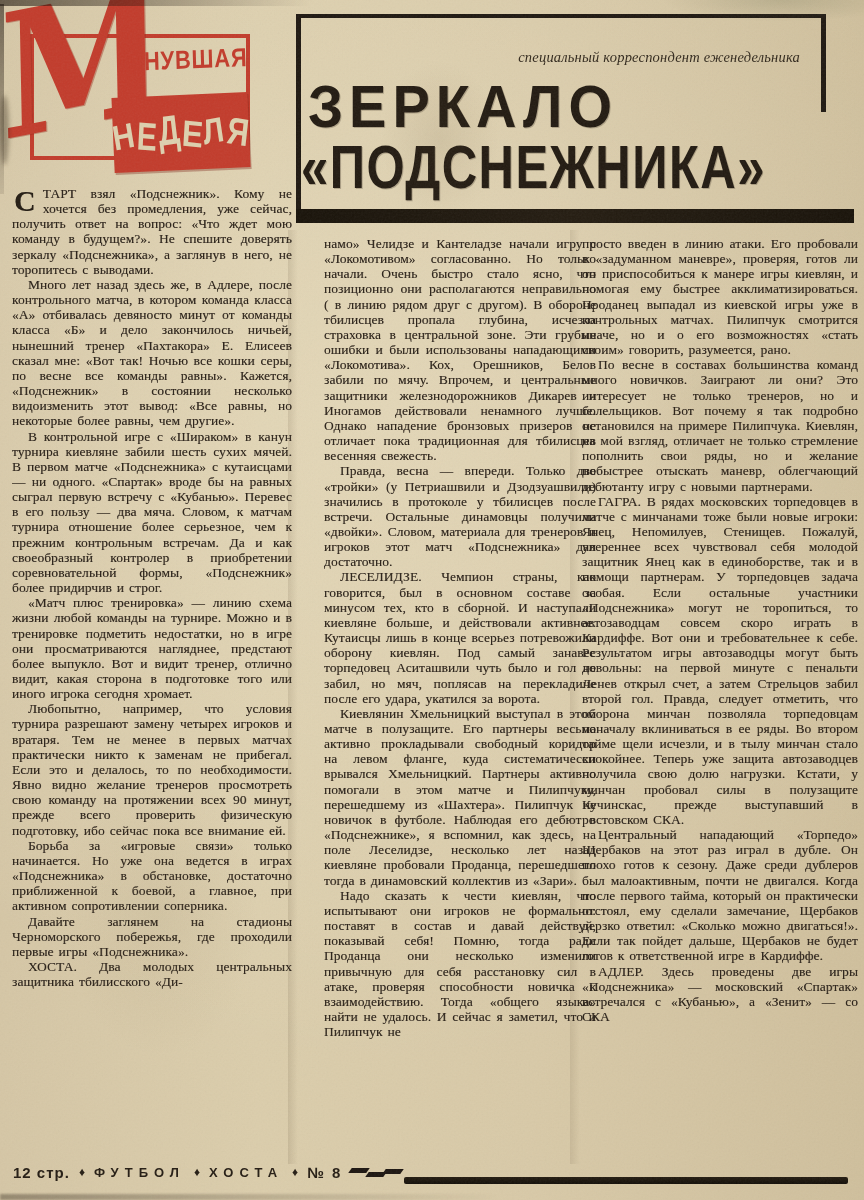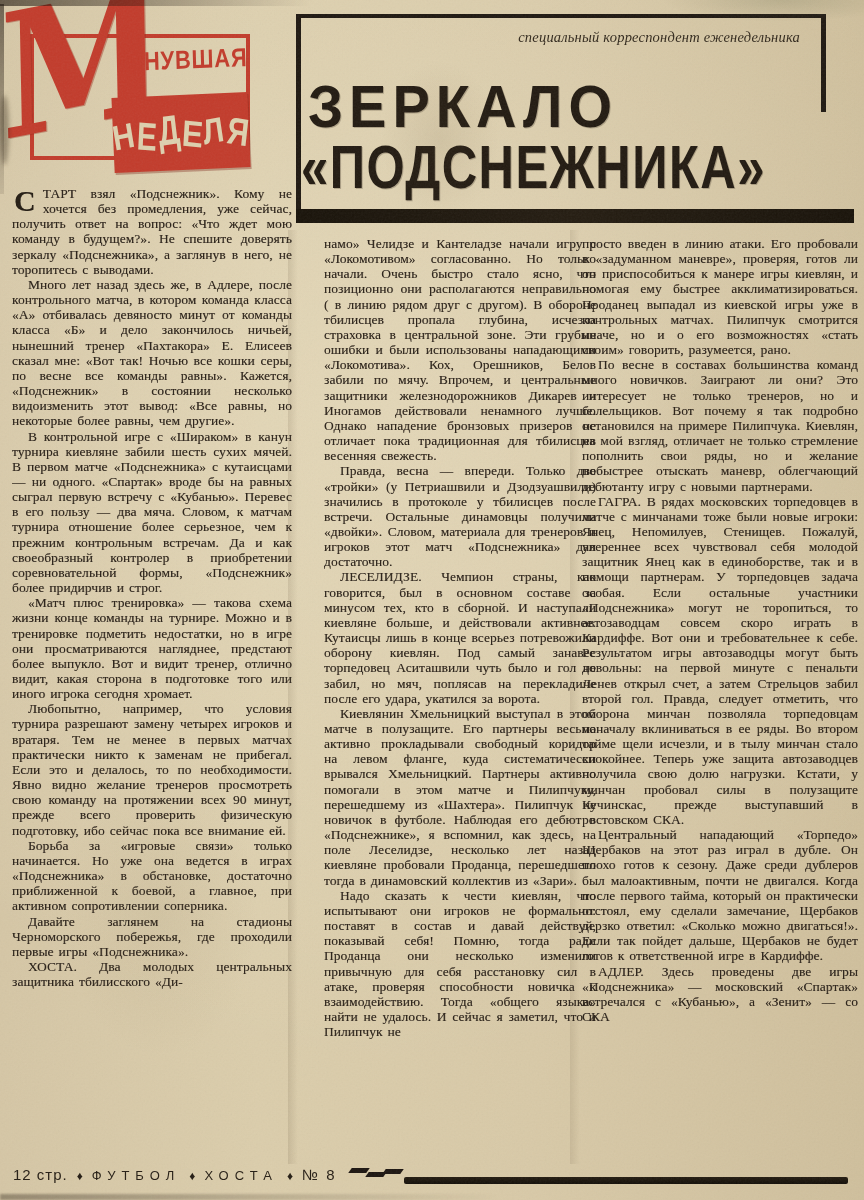--- a/index.html
+++ b/index.html
@@ -64,21 +64,21 @@
   .hl-top{left:296px;top:14px;width:530px;height:4px;}
   .hl-left{left:296px;top:14px;width:5px;height:209px;}
   .hl-right{left:821px;top:14px;width:5px;height:98px;}
   .hl-bottom{left:296px;top:209px;width:558px;height:14px;background:linear-gradient(90deg,#181209 0%,#241c11 50%,#181209 100%);}
   .byline{position:absolute;left:470px;top:29px;width:330px;text-align:right;z-index:9;}
   .byline-name{
     display:inline-block;font:bold 19.5px/1.2 "Liberation Sans", sans-serif;
     color:#241c13;letter-spacing:.5px;border-bottom:3px solid #241c13;padding-bottom:3px;
   }
   .byline-role{
-    margin-top:0;font:italic 14.5px/1.2 "Liberation Serif", serif;
+    margin-top:20px;font:italic 14.5px/1.2 "Liberation Serif", serif;
     color:#32291d;letter-spacing:.2px;
   }
   .hl-line{position:absolute;font-family:"Liberation Sans", sans-serif;font-weight:bold;color:#221a11;z-index:9;white-space:nowrap;text-shadow:1px 1px 0 rgba(40,28,14,.25);}
   .hl-line-1{left:308px;top:72px;font-size:56px;letter-spacing:6px;transform:scaleY(1.06);transform-origin:left top;}
   .hl-line-2{left:301px;top:131px;font-size:50px;letter-spacing:1.5px;transform:scale(.98,1.24);transform-origin:left top;}
 
   
   .col{
     position:absolute;overflow:hidden;z-index:6;
     font-size:13.4px;line-height:15.15px;color:#2a2118;
@@ -89,22 +89,22 @@
   .col-2{left:304px;top:236px;width:272px;height:924px;margin-left:20px;}
   .col-3{left:582px;top:236px;width:276px;height:924px;}
   .para{margin:0;text-indent:16px;}
   .para.noindent{text-indent:0;}
   .dropcap{
     float:left;font:bold 30px/26px "Liberation Serif", serif;color:#241c13;
     margin:2px 7px 0 2px;
   }
 
   
-  .footer{position:absolute;left:13px;top:1161px;height:22px;display:flex;align-items:flex-end;z-index:9;
-    font-family:"Liberation Sans", sans-serif;font-weight:normal;color:#241c13;white-space:nowrap;}
+  .footer{position:absolute;left:13px;top:1161px;height:22px;display:flex;align-items:center;z-index:9;
+    font-family:"Liberation Sans", sans-serif;font-weight:bold;color:#241c13;white-space:nowrap;}
   .footer .pg{font-size:15px;letter-spacing:1px;}
   .footer .dia{font-size:12px;margin:0 9px;}
   .footer .word{font-size:13px;letter-spacing:6px;}
   .footer .issue{font-size:15px;letter-spacing:2px;}
   .f-dashes{position:absolute;left:350px;top:1167px;width:54px;height:14px;z-index:9;}
   .f-dashes i{position:absolute;width:18px;height:5px;background:#1c1510;transform:skewX(-35deg);}
   .f-dashes i:nth-child(1){left:0;top:1px;}
   .f-dashes i:nth-child(2){left:17px;top:5px;}
   .f-dashes i:nth-child(3){left:34px;top:2px;}
   .f-bar{position:absolute;left:404px;top:1177px;width:444px;height:7px;z-index:9;
@@ -136,21 +136,21 @@
   <div class="hl-line hl-line-1">ЗЕРКАЛО</div>
   <div class="hl-line hl-line-2">«ПОДСНЕЖНИКА»</div>
 
   <div class="gutter gutter-1"></div>
   <div class="gutter gutter-2"></div>
 
   <div class="col col-1">
       <p class="para noindent"><span class="dropcap">С</span>ТАРТ взял «Подснежник». Кому не хочется без промедления, уже сейчас, получить ответ на вопрос: «Что ждет мою команду в будущем?». Не спешите доверять зеркалу «Подснежника», а заглянув в него, не торопитесь с выводами.</p>
       <p class="para">Много лет назад здесь же, в Адлере, после контрольного матча, в котором команда класса «А» отбивалась девяносто минут от команды класса «Б» и дело закончилось ничьей, нынешний тренер «Пахтакора» Е. Елисеев сказал мне: «Вот так! Ночью все кошки серы, по весне все команды равны». Кажется, «Подснежник» в состоянии несколько видоизменить этот вывод: «Все равны, но некоторые более равны, чем другие».</p>
       <p class="para">В контрольной игре с «Шираком» в канун турнира киевляне забили шесть сухих мячей. В первом матче «Подснежника» с кутаисцами — ни одного. «Спартак» вроде бы на равных сыграл первую встречу с «Кубанью». Перевес в его пользу — два мяча. Словом, к матчам турнира отношение более серьезное, чем к прежним контрольным встречам. Да и как своеобразный контролер в приобретении соревновательной формы, «Подснежник» более придирчив и строг.</p>
-      <p class="para">«Матч плюс тренировка» — такова схема жизни конце команды на турнире. Можно и в тренировке подметить недостатки, но в игре они просматриваются нагляднее, предстают более выпукло. Вот и видит тренер, отлично видит, какая сторона в подготовке того или иного игрока сегодня хромает.</p>
+      <p class="para">«Матч плюс тренировка» — линию схема жизни любой команды на турнире. Можно и в тренировке подметить недостатки, но в игре они просматриваются нагляднее, предстают более выпукло. Вот и видит тренер, отлично видит, какая сторона в подготовке того или иного игрока сегодня хромает.</p>
       <p class="para">Любопытно, например, что условия турнира разрешают замену четырех игроков и вратаря. Тем не менее в первых матчах практически никто к заменам не прибегал. Если это и делалось, то по необходимости. Явно видно желание тренеров просмотреть свою команду на протяжении всех 90 минут, прежде всего проверить физическую подготовку, ибо сейчас пока все внимание ей.</p>
       <p class="para">Борьба за «игровые связи» только начинается. Но уже она ведется в играх «Подснежника» в обстановке, достаточно приближенной к боевой, а главное, при активном сопротивлении соперника.</p>
       <p class="para">Давайте заглянем на стадионы Черноморского побережья, где проходили первые игры «Подснежника».</p>
       <p class="para">ХОСТА. Два молодых центральных защитника тбилисского «Ди-</p>
     </div>
   <div class="col col-2">
       <p class="para noindent">намо» Челидзе и Кантеладзе начали игру с «Локомотивом» согласованно. Но только начали. Очень быстро стало ясно, что позиционно они располагаются неправильно ( в линию рядом друг с другом). В обороне тбилисцев пропала глубина, исчезла страховка в центральной зоне. Эти грубые ошибки и были использованы нападающими «Локомотива». Кох, Орешников, Белов забили по мячу. Впрочем, и центральные защитники железнодорожников Дикарев и Иногамов действовали ненамного лучше. Однако нападение бронзовых призеров не отличает пока традиционная для тбилисцев весенняя свежесть.</p>
       <p class="para">Правда, весна — впереди. Только две «тройки» (у Петриашвили и Дзодзуашвили) значились в протоколе у тбилисцев после встречи. Остальные динамовцы получили «двойки». Словом, материала для тренеров и игроков этот матч «Подснежника» дал достаточно.</p>
       <p class="para">ЛЕСЕЛИДЗЕ. Чемпион страны, как говорится, был в основном составе за минусом тех, кто в сборной. И наступали киевляне больше, и действовали активнее. Кутаисцы лишь в конце всерьез потревожили оборону киевлян. Под самый занавес торпедовец Аситашвили чуть было и гол не забил, но мяч, поплясав на перекладине после его удара, укатился за ворота.</p>
       <p class="para">Киевлянин Хмельницкий выступал в этом матче в полузащите. Его партнеры весьма активно прокладывали свободный коридор на левом фланге, куда систематически врывался Хмельницкий. Партнеры активно помогали в этом матче и Пилипчуку, перешедшему из «Шахтера». Пилипчук не новичок в футболе. Наблюдая его дебют в «Подснежнике», я вспомнил, как здесь, на поле Леселидзе, несколько лет назад киевляне пробовали Проданца, перешедшего тогда в динамовский коллектив из «Зари».</p>

